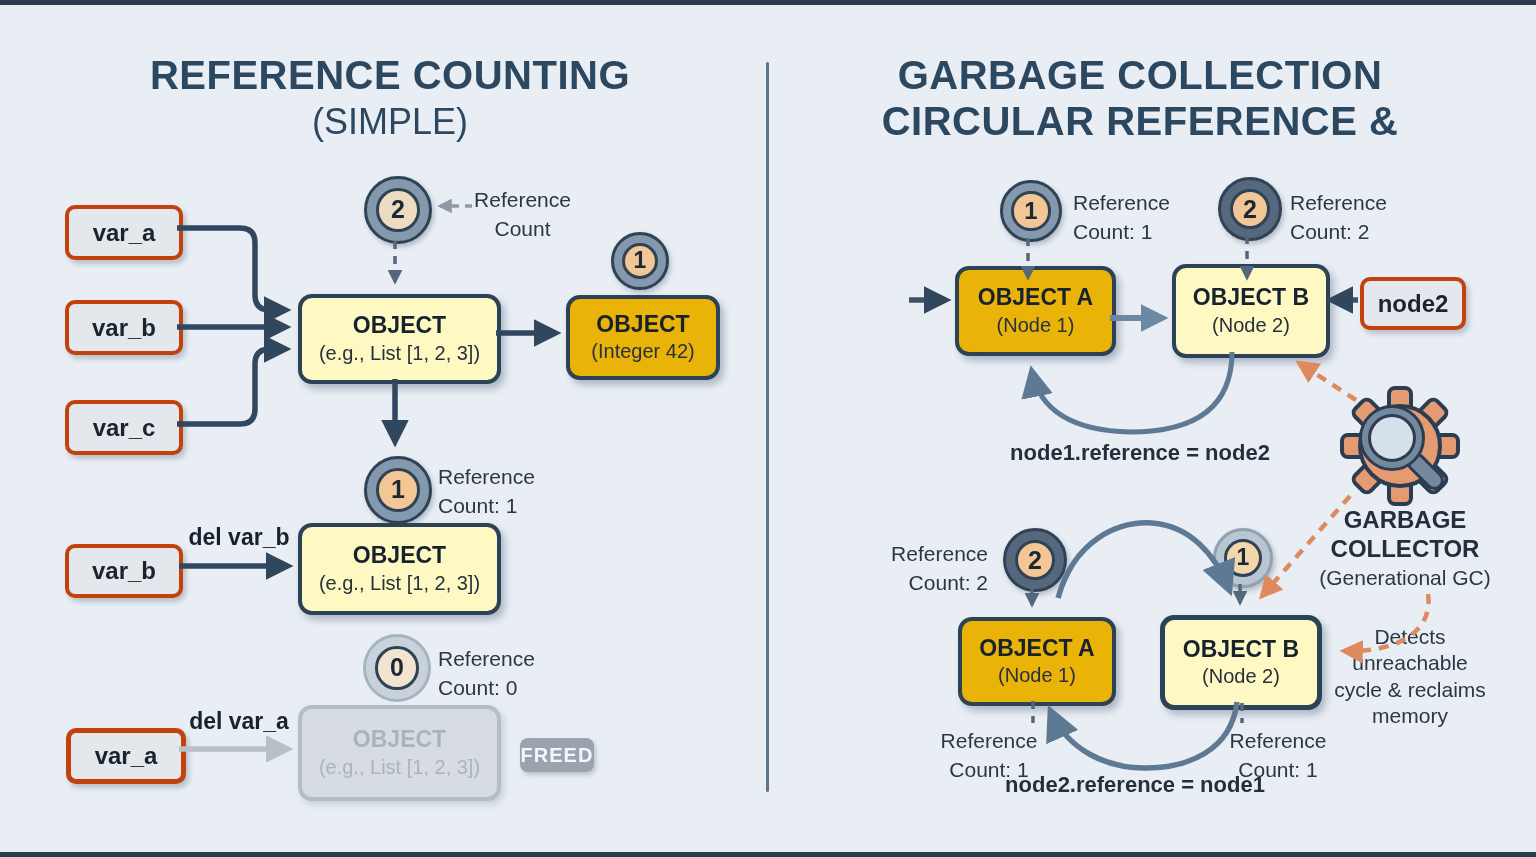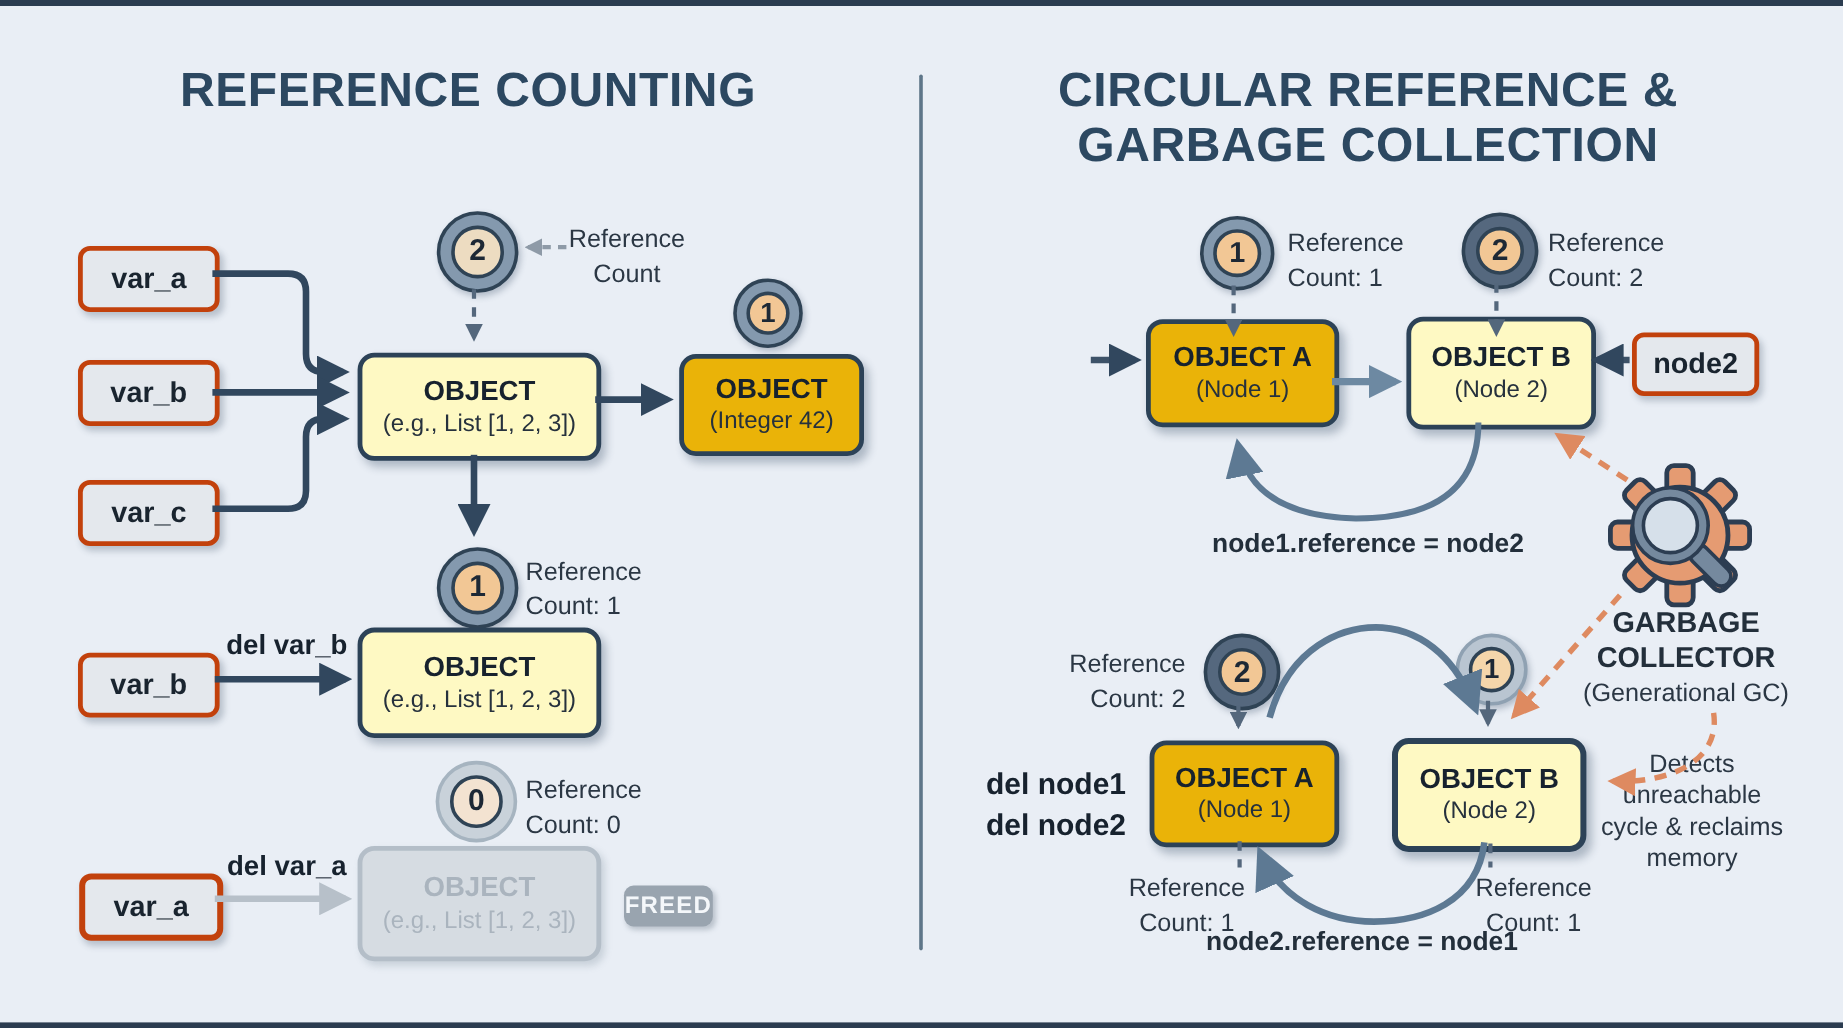--- a/index.html
+++ b/index.html
@@ -45,20 +45,21 @@
 </head>
 <body>
 
 <div class="canvas">
 
   <div class="edge" style="top:0"></div>
   <div class="edge" style="top:852px"></div>
   <div class="divider"></div>
 
   <div class="title" style="left:60px;top:52px;width:660px">REFERENCE COUNTING</div>
+  <div class="subtitle" style="left:60px;top:101px;width:660px">(SIMPLE)</div>
 
   <div class="varbox" style="left:65px;top:205px;width:110px;height:47px">
       <span>var_a</span>
     </div>
   <div class="varbox" style="left:65px;top:300px;width:110px;height:47px">
       <span>var_b</span>
     </div>
   <div class="varbox" style="left:65px;top:400px;width:110px;height:47px">
       <span>var_c</span>
     </div>
@@ -111,22 +112,22 @@
       <span>var_a</span>
     </div>
   <div class="boldlbl" style="left:184px;top:708px;width:110px;text-align:center">del var_a</div>
   <div class="objbox obj-freed" style="left:298px;top:705px;width:195px;height:88px">
     <div class="t">OBJECT</div>
     <div class="d">(e.g., List [1, 2, 3])</div>
   </div>
   <div class="freedbadge" style="left:520px;top:726px;width:74px;height:34px">FREED</div>
 
   <div class="title" style="left:790px;top:52px;width:700px">
+    <div>GARBAGE COLLECTION</div>
     <div>CIRCULAR REFERENCE &amp;</div>
-    <div>GARBAGE COLLECTION</div>
   </div>
 
   <div class="badge ring-slate" style="left:1000px;top:180px;width:56px;height:56px">
     <span class="in in-tan" style="font-size:24px">1</span>
   </div>
   <div class="lbl" style="left:1073px;top:189px;width:130px">
     <div>Reference</div>
     <div>Count: 1</div>
   </div>
   <div class="badge ring-dark" style="left:1218px;top:177px;width:58px;height:58px">
@@ -167,24 +168,20 @@
     <div>Reference</div>
     <div>Count: 2</div>
   </div>
   <div class="badge ring-dark" style="left:1003px;top:528px;width:58px;height:58px">
     <span class="in in-tan">2</span>
   </div>
   <div class="badge ring-pale" style="left:1213px;top:528px;width:54px;height:54px">
     <span class="in in-palebeige" style="font-size:23px">1</span>
   </div>
 
-  <div class="boldlbl" style="left:820px;top:638px;width:120px;text-align:center;font-size:25px;line-height:1.35">
-    <div>del node1</div>
-    <div>del node2</div>
-  </div>
 
   <div class="objbox obj-light" style="left:958px;top:617px;width:150px;height:81px">
     <div class="t">OBJECT A</div>
     <div class="d">(Node 1)</div>
   </div>
   <div class="objbox obj-steel" style="left:1160px;top:615px;width:152px;height:85px;border-width:5px">
     <div class="t">OBJECT B</div>
     <div class="d">(Node 2)</div>
   </div>
 

